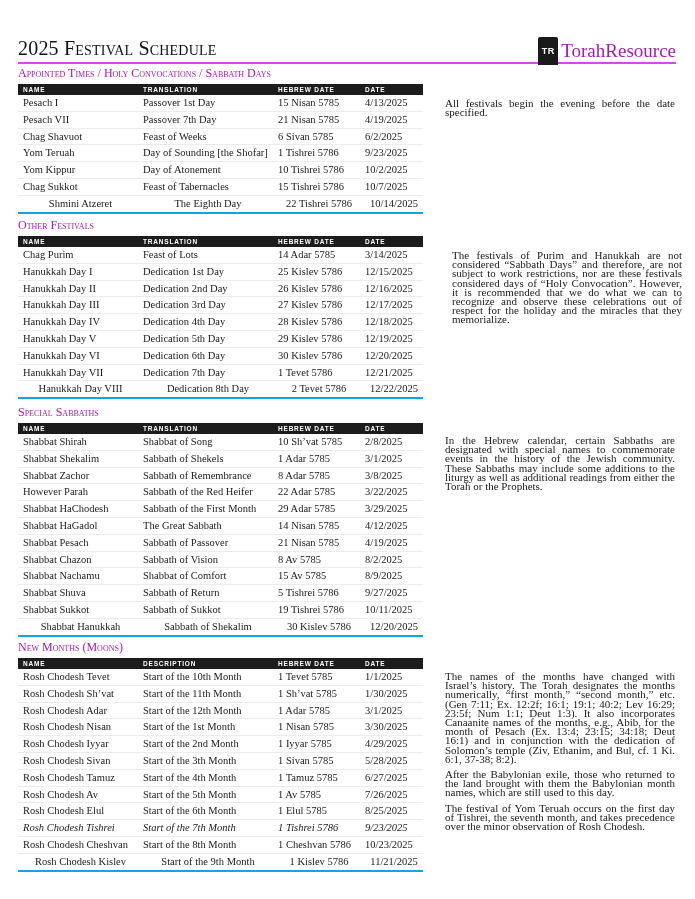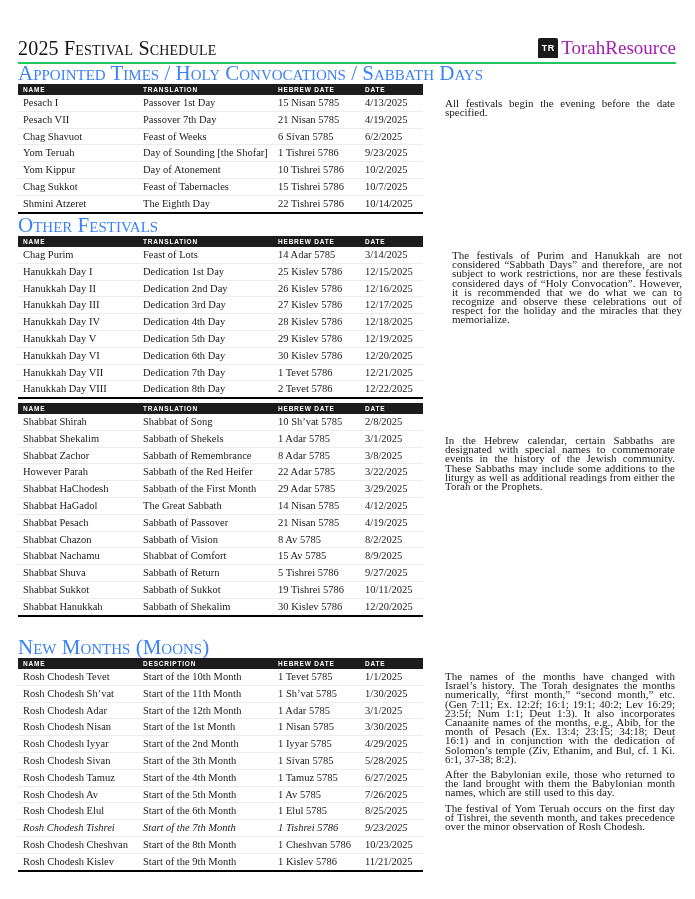--- a/index.html
+++ b/index.html
@@ -2,52 +2,52 @@
 <html><head>
   <meta charset="utf-8">
   <style>
     html, body { margin: 0; padding: 0; background: #ffffff; }
     body {
       width: 695px; height: 899px; position: relative; overflow: hidden;
       font-family: "Liberation Serif", "DejaVu Serif", serif; color: #1a1a1a;
     }
     .header {
       position: absolute; left: 18px; top: 36px; width: 658px; height: 26px;
-      border-bottom: 2px solid #22c55e;
+      border-bottom: 2px solid #d946ef;
     }
     .page-title {
       position: absolute; left: 0; top: 0; font-size: 20px; line-height: 24px;
       font-variant: small-caps; letter-spacing: 0.2px; color: #111;
     }
     .logo {
       position: absolute; right: 0; top: 1px; display: flex; align-items: center; gap: 3px;
     }
     .logo-icon {
-      width: 20px; height: 20px; background: #1a1a1a; color: #fff; font-family: "Liberation Sans", sans-serif;
+      width: 20px; height: 28px; background: #1a1a1a; color: #fff; font-family: "Liberation Sans", sans-serif;
       font-size: 9px; font-weight: bold; display: flex; align-items: center; justify-content: center;
       letter-spacing: 0.5px; border-radius: 2px 2px 0 0;
     }
     .logo-text { font-size: 19px; line-height: 22px; color: #a21caf; }
 
     .section { position: absolute; left: 18px; width: 405px; }
     .section-title {
-      font-size: 21px; line-height: 18px; font-variant: small-caps; color: #3b82f6; margin: 0 0 2px 0;
+      font-size: 12px; line-height: 18px; font-variant: small-caps; color: #a21caf; margin: 0 0 2px 0;
       white-space: nowrap;
     }
     table { border-collapse: collapse; width: 405px; table-layout: fixed; }
     thead tr { background: #1c1c1c; }
     th {
       color: #ffffff; font-family: "Liberation Sans", "DejaVu Sans", sans-serif; font-size: 6.5px;
       font-weight: bold; letter-spacing: 0.8px; text-align: left; padding: 0 0 0 5px; height: 11px; line-height: 11px;
     }
     td {
       font-size: 10.5px; line-height: 15.8px; height: 15.8px; padding: 0 0 0 5px; white-space: nowrap;
       border-bottom: 1px solid #ececec; color: #1a1a1a;
     }
-    tbody tr:last-child td { border-bottom: 2px solid #000000; }
+    tbody tr:last-child td { border-bottom: 2px solid #0ea5e9; text-align: center; }
     tr.italic td { font-style: italic; }
     col.c1 { width: 120px; } col.c2 { width: 135px; } col.c3 { width: 87px; } col.c4 { width: 63px; }
 
     .note {
       position: absolute; left: 445px; width: 230px; font-size: 11px; line-height: 9.2px;
       text-align: justify; color: #1a1a1a;
     }
     .note p { margin: 0 0 6px 0; }
   </style>
 </head>
@@ -201,20 +201,21 @@
           <td>12/22/2025</td>
         </tr>
       </tbody>
   </table>
 </div>
 <div class="note" style="top:251px;margin-left:7px;">
     <p>The festivals of Purim and Hanukkah are not considered “Sabbath Days” and therefore, are not subject to work restrictions, nor are these festivals considered days of “Holy Convocation”. However, it is recommended that we do what we can to recognize and observe these celebrations out of respect for the holiday and the miracles that they memorialize.</p>
   </div>
 
 <div class="section" style="top:403px;">
+  <div class="section-title">Special Sabbaths</div>
   <table>
     <colgroup>
         <col class="c1">
         <col class="c2">
         <col class="c3">
         <col class="c4">
       </colgroup>
     <thead>
         <tr>
           <th>NAME</th>

